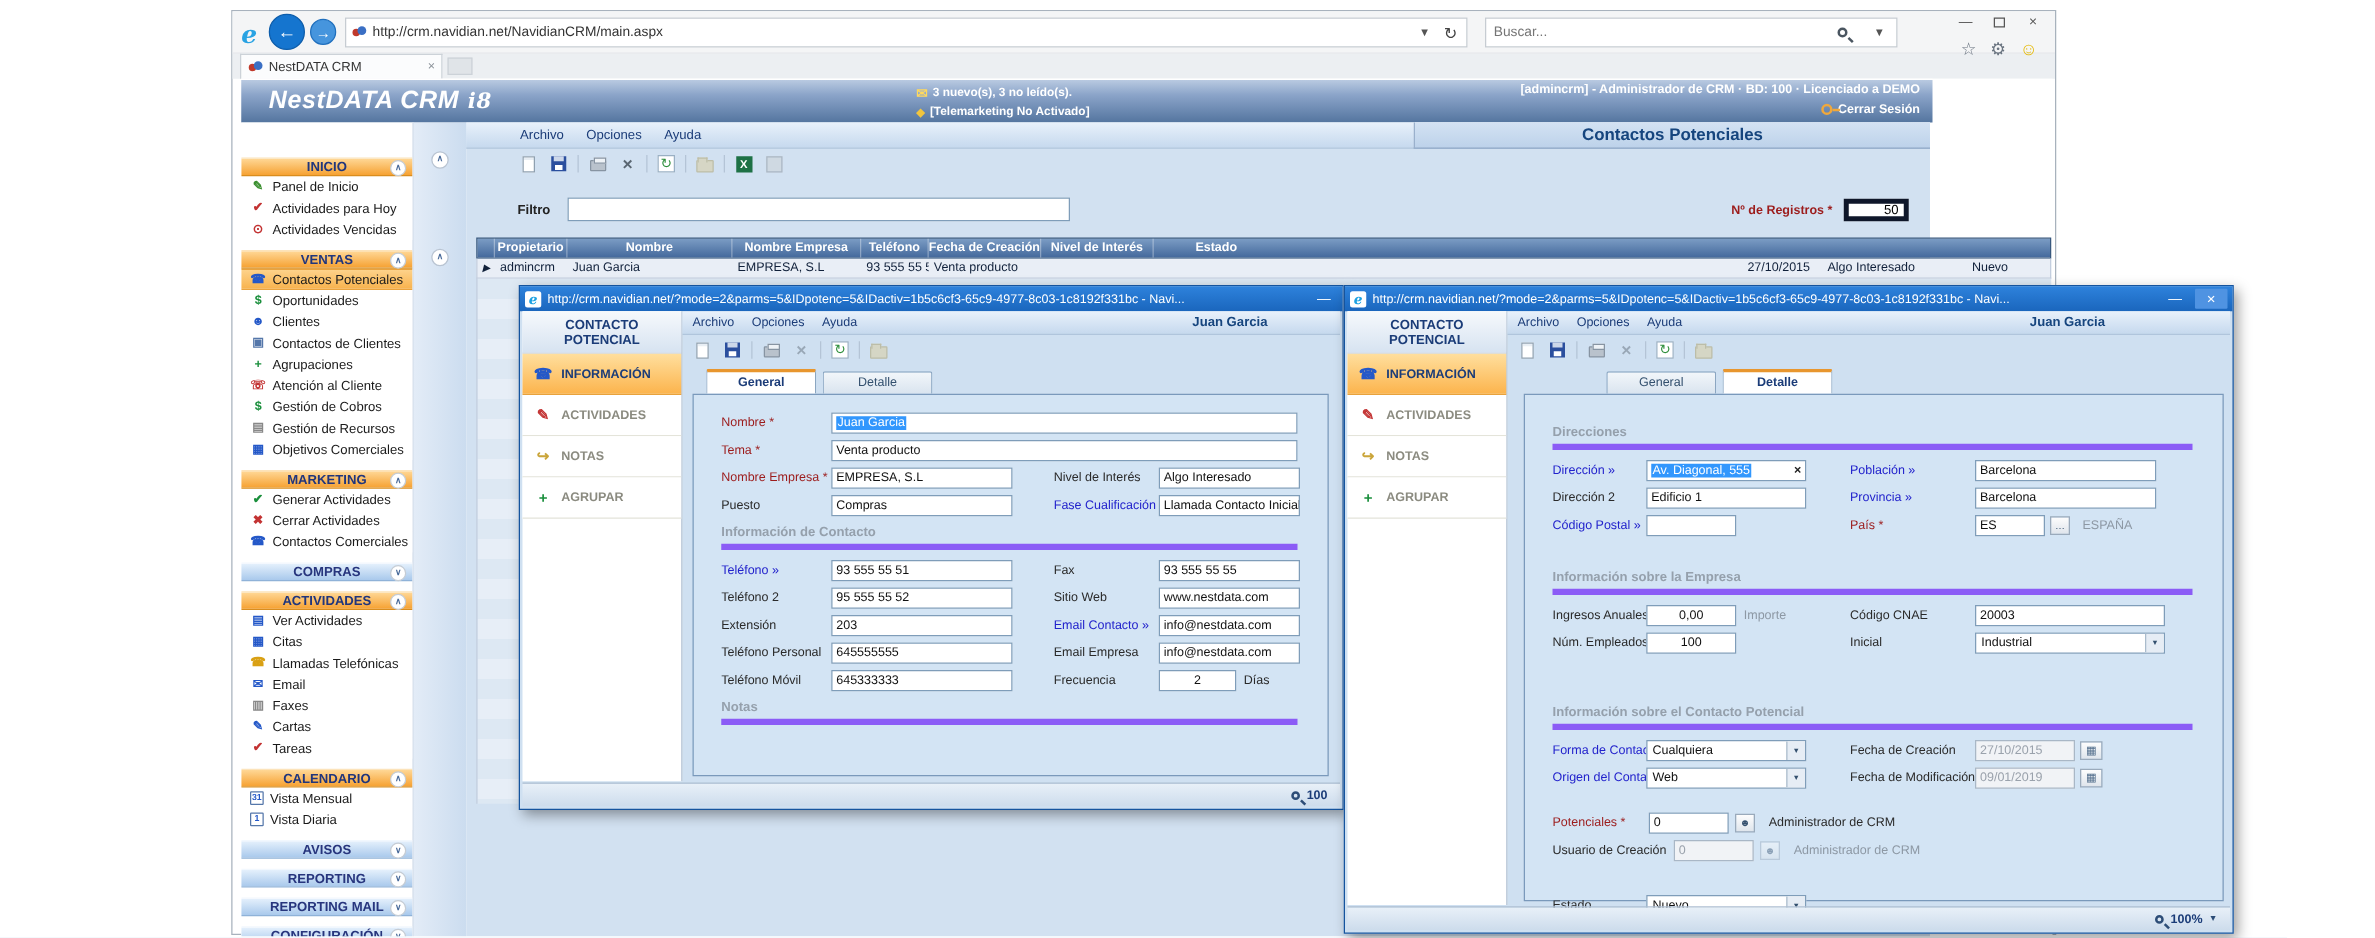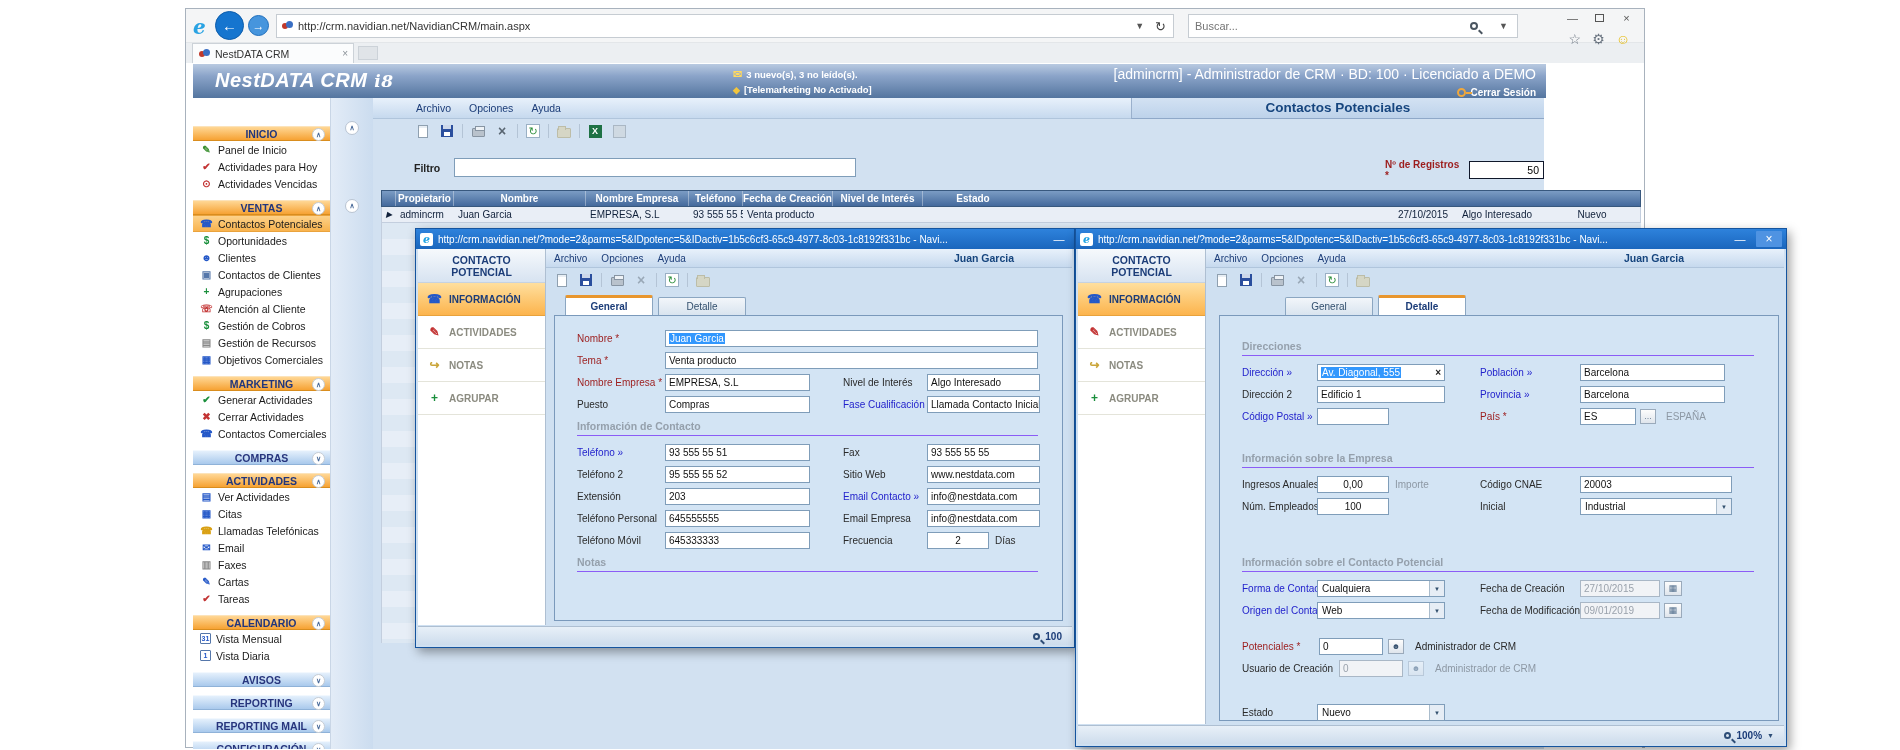--- a/index.html
+++ b/index.html
@@ -43,21 +43,21 @@
   #app{position:absolute;left:7px;top:54px;width:1449px;height:686px;background:#fff}
   .appheader{position:absolute;left:0;top:0;width:1353px;height:35px;
     background:linear-gradient(180deg,#b9cae1 0%,#8ba4c9 35%,#54759f 100%);border-top:1px solid #fff}
   .logo{position:absolute;left:22px;top:5px;color:#fff;font:bold italic 20px "Liberation Sans",sans-serif;letter-spacing:.5px}
   .logo .suffix{font:italic 17px "DejaVu Serif",serif;margin-left:7px;font-weight:bold}
   .notif{position:absolute;left:540px;top:3px;font-size:9.5px;font-weight:bold;color:#fff}
   .notif .nrow{display:flex;align-items:center;gap:4px;height:15px}
   .mail-ic{color:#ffd95e;font-size:11px}
   .tm-ic{color:#f2c53d;font-size:9px}
   .hdr-right{position:absolute;right:10px;top:2px;text-align:right;color:#fff}
-  .hdr-user{font-size:14px;font-weight:normal}
+  .hdr-user{font-size:10px;font-weight:bold}
   .hdr-logout{display:flex;align-items:center;justify-content:flex-end;gap:4px;margin-top:5px;font-size:10px;font-weight:bold}
   .key-ic{width:9px;height:9px;border:2px solid #f0a83c;border-radius:50%;position:relative}
   .key-ic::after{content:"";position:absolute;left:7px;top:2px;width:6px;height:2px;background:#f0a83c}
 
   
   #sidebar{position:absolute;left:0;top:35px;width:138px;height:651px;background:#fff;
     border-right:1px solid #c9d6e6;padding-top:20px;overflow:hidden}
   .sband{height:15px;margin-top:8px;position:relative;display:flex;align-items:center;justify-content:center;
     font-size:10.5px;font-weight:bold;color:#21367c;
     background:linear-gradient(180deg,#ffd795,#f6a233);border-top:1px solid #fce3ba;border-bottom:1px solid #d98d1e}
@@ -99,21 +99,21 @@
   .foldr{width:14px;height:10px;background:#d9d0a9;border:1px solid #b0a678;border-radius:1px;position:relative;margin-top:3px;opacity:.6}
   .foldr::before{content:"";position:absolute;left:0;top:-3px;width:6px;height:3px;background:#d9d0a9;border:1px solid #b0a678;border-bottom:0}
   .xlbox{width:13px;height:13px;background:#1e7145;color:#fff;font-size:9px;font-weight:bold;line-height:13px;text-align:center}
   .expbox{width:13px;height:13px;background:#cfd6dd;border:1px solid #9aa6b2;opacity:.7}
   .dim{opacity:.45}
   .filterrow{position:absolute;left:41px;top:60px;display:flex;align-items:center;gap:14px}
   .filterrow .flab{font-size:10.5px;font-weight:bold;color:#222}
   .filterrow input{width:402px;height:19px;border:1px solid #7f9db9;font-size:10.5px;padding:0 3px;outline:0;font-family:"Liberation Sans",sans-serif}
   .records{position:absolute;left:1012px;top:61px;display:flex;align-items:center;gap:9px}
   .records .rlab{font-size:10px;font-weight:bold;color:#9c1c1c}
-  .records input{width:75px;height:18px;border:1px solid #0f172a;font-size:10.5px;text-align:right;padding:0 4px;outline:0;font-family:"Liberation Sans",sans-serif}
+  .records input{width:52px;height:18px;border:4px solid #0f172a;font-size:10.5px;text-align:right;padding:0 4px;outline:0;font-family:"Liberation Sans",sans-serif}
 
   
   .grid{position:absolute;left:8px;top:92px;width:1260px}
   .ghead,.grow{display:flex}
   .ghead{height:17px;background:linear-gradient(180deg,#7b9cc4,#44699c);border:1px solid #38587e}
   .ghead span{display:flex;align-items:center;justify-content:center;color:#fff;font-size:10px;font-weight:bold;
     border-right:1px solid rgba(255,255,255,.35);white-space:nowrap;overflow:hidden}
   .grow{height:16px;background:#e9eef6;border:1px solid #c3cede;border-top:0}
   .grow span{display:flex;align-items:center;font-size:10px;color:#10203a;padding:0 4px;white-space:nowrap;overflow:hidden}
   .w0{width:14px;flex:none;justify-content:center;padding:0!important}
@@ -167,21 +167,21 @@
   #popup2 .pformbox{padding-top:16px}
   .pstatus{position:absolute;left:2px;right:2px;bottom:2px;height:19px;
     background:linear-gradient(180deg,#e8f0f8,#cddcec);border-top:1px solid #aebfd2;
     display:flex;align-items:center;justify-content:flex-end;padding-right:10px;gap:5px;
     font-size:10px;font-weight:bold;color:#1b3c78}
   .zmag{width:7px;height:7px;border:2px solid #2d4d77;border-radius:50%;position:relative}
   .zmag::after{content:"";position:absolute;left:5px;top:6px;width:5px;height:2px;background:#2d4d77;transform:rotate(45deg)}
   .zdd{font-size:7px;color:#2d4d77}
 
   
-  .fsection{margin:8px 24px 8px 22px;padding-bottom:3px;border-bottom:1px solid #8b5cf6;
+  .fsection{margin:8px 24px 8px 22px;padding-bottom:3px;border-bottom:5px solid #8b5cf6;
     color:#95a0ac;font-weight:bold;font-size:10.5px}
   .frow{display:grid;align-items:center;height:16px;margin:0 24px 6px 22px}
   #popup1 .frow{grid-template-columns:88px 146px 32px 84px 1fr}
   #popup1 .frow.wide{grid-template-columns:88px 1fr}
   #popup2 .frow{grid-template-columns:75px 145px 18px 100px 1fr}
   .frow-flex{display:flex;align-items:center;height:16px;margin:0 24px 6px 22px;gap:5px}
   .flabel{font-size:10px;white-space:nowrap;overflow:hidden}
   .req{color:#9c1c1c}.lnk{color:#2222cc}.pln{color:#2a2a2a}
   .fi{height:17px;border:1px solid #7f9db9;background:#fff;font-size:10px;color:#111;
     display:flex;align-items:center;padding:0 3px;overflow:hidden;white-space:nowrap}

